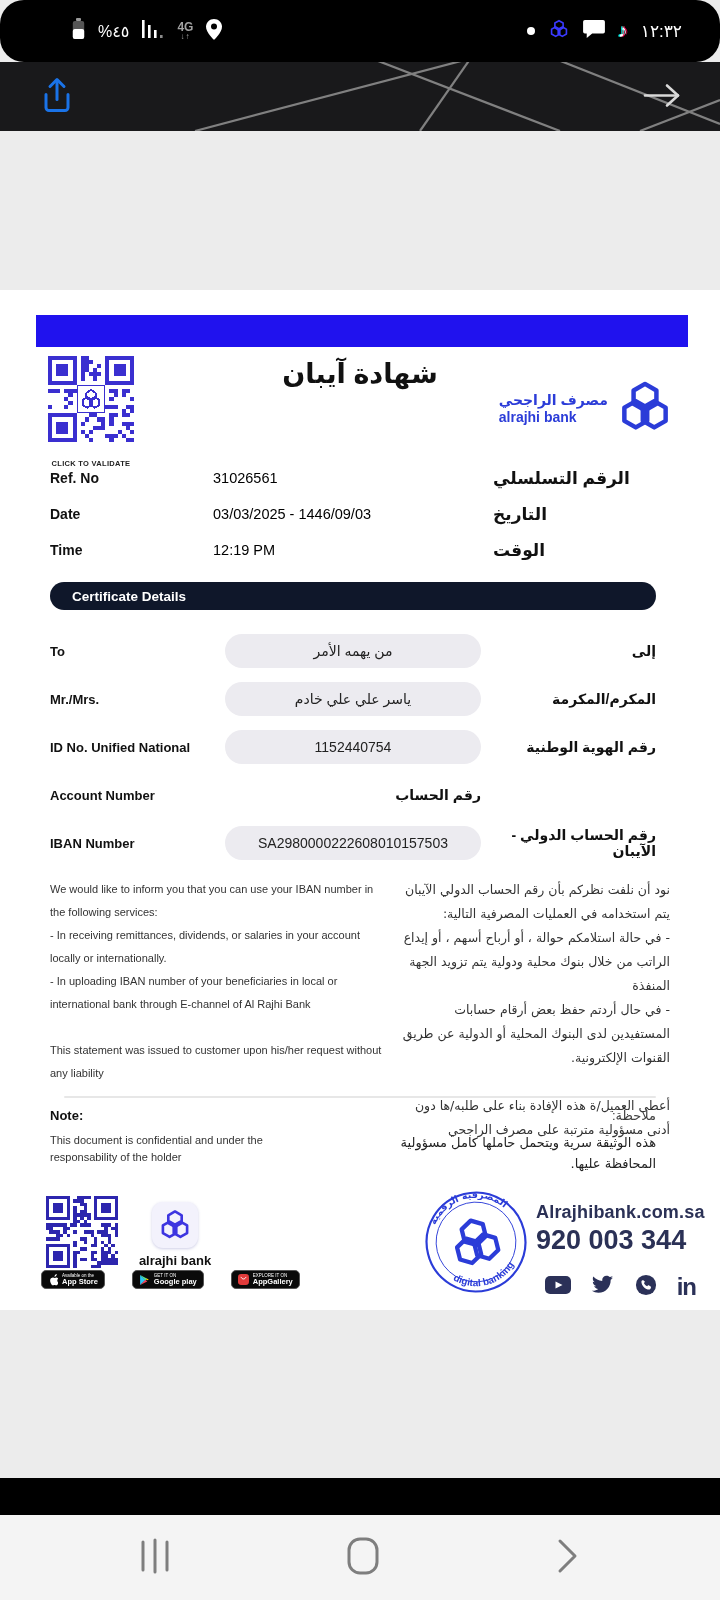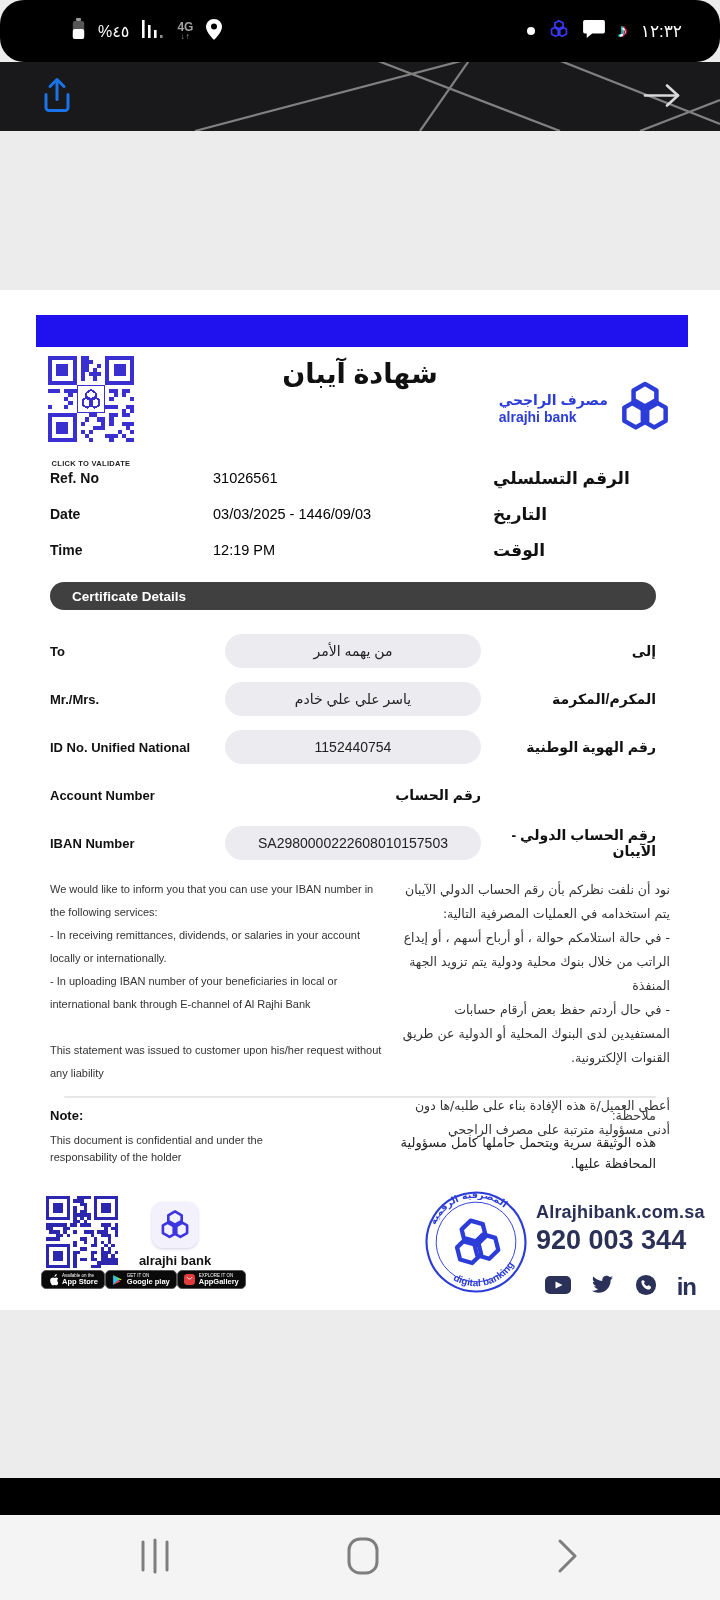--- a/index.html
+++ b/index.html
@@ -37,21 +37,21 @@
   .logo-words{text-align:left;color:#2b3cd8;line-height:1.25;}
   .logo-words .ar{font-size:14px;font-weight:bold;}
   .logo-words .en{font-size:14px;font-weight:bold;}
 
   .meta{position:absolute;top:170px;left:0;width:720px;}
   .meta-row{display:grid;grid-template-columns:1fr 280px 1fr;align-items:center;height:36px;padding:0 64px 0 50px;}
   .meta-row .l{font-size:14px;font-weight:bold;color:#111;}
   .meta-row .v{text-align:left;font-size:14.5px;color:#000000;}
   .meta-row .r{text-align:left;font-size:17px;font-weight:bold;color:#111;direction:rtl;}
 
-  .section-btn{position:absolute;top:292px;left:50px;width:606px;height:28px;background:#404040;border:none;
+  .section-btn{position:absolute;top:292px;left:50px;width:606px;height:28px;background:#0f172a;border:none;
     border-radius:14px;color:#fff;font-size:13.5px;font-weight:bold;text-align:left;padding-left:22px;cursor:pointer;
     font-family:inherit;}
 
   .fields{position:absolute;top:344px;left:0;width:720px;}
   .field-row{display:grid;grid-template-columns:1fr 256px 1fr;align-items:center;height:34px;margin-bottom:14px;padding:0 64px 0 50px;}
   .field-row .l{font-size:13px;font-weight:bold;color:#111;}
   .pill{background:#ecebf0;border-radius:17px;height:34px;display:flex;align-items:center;justify-content:center;
     font-size:14px;color:#222;}
   .field-row .r{text-align:right;font-size:14px;font-weight:bold;color:#111;direction:rtl;}
 
@@ -66,21 +66,21 @@
   .note-title-ar{font-size:13px;color:#404040;direction:rtl;}
   .note-body{position:absolute;top:842px;left:50px;width:606px;display:flex;justify-content:space-between;}
   .note-en{width:280px;font-size:11px;line-height:17px;color:#333;white-space:pre-line;}
   .note-ar{width:290px;font-size:13px;line-height:21px;color:#222;direction:rtl;text-align:right;font-family:"DejaVu Sans",sans-serif;}
 
   
   .qr-bottom{position:absolute;top:906px;left:46px;width:72px;height:72px;}
   .app-icon{position:absolute;top:912px;left:152px;width:46px;height:46px;border-radius:11px;background:#f3f2fc;
     box-shadow:0 1px 3px rgba(60,60,160,.25);display:flex;align-items:center;justify-content:center;}
   .app-name{position:absolute;top:963px;left:117px;width:116px;text-align:center;font-size:13px;font-weight:bold;color:#111;}
-  .badges{position:absolute;top:980px;left:41px;display:flex;gap:0;}
+  .badges{position:absolute;top:980px;left:41px;display:flex;gap:27px;}
   .badge{display:flex;align-items:center;gap:4px;background:#0a0a0a;border:1px solid #555;border-radius:5px;height:19px;padding:0 6px;}
   .badge .b-col{display:flex;flex-direction:column;line-height:1;color:#fff;}
   .badge .b-col i{font-style:normal;font-size:4.5px;}
   .badge .b-col b{font-size:7.5px;}
 
   .seal{position:absolute;top:900px;left:424px;width:104px;height:104px;transform:rotate(-14deg);}
   .contact{position:absolute;top:912px;left:536px;width:160px;}
   .website{font-size:18px;font-weight:bold;color:#2b3156;letter-spacing:.2px;}
   .phone{font-size:27px;font-weight:bold;color:#2b3156;margin-top:2px;white-space:nowrap;}
   .socials{display:flex;align-items:center;gap:20px;margin-top:18px;justify-content:flex-end;}

